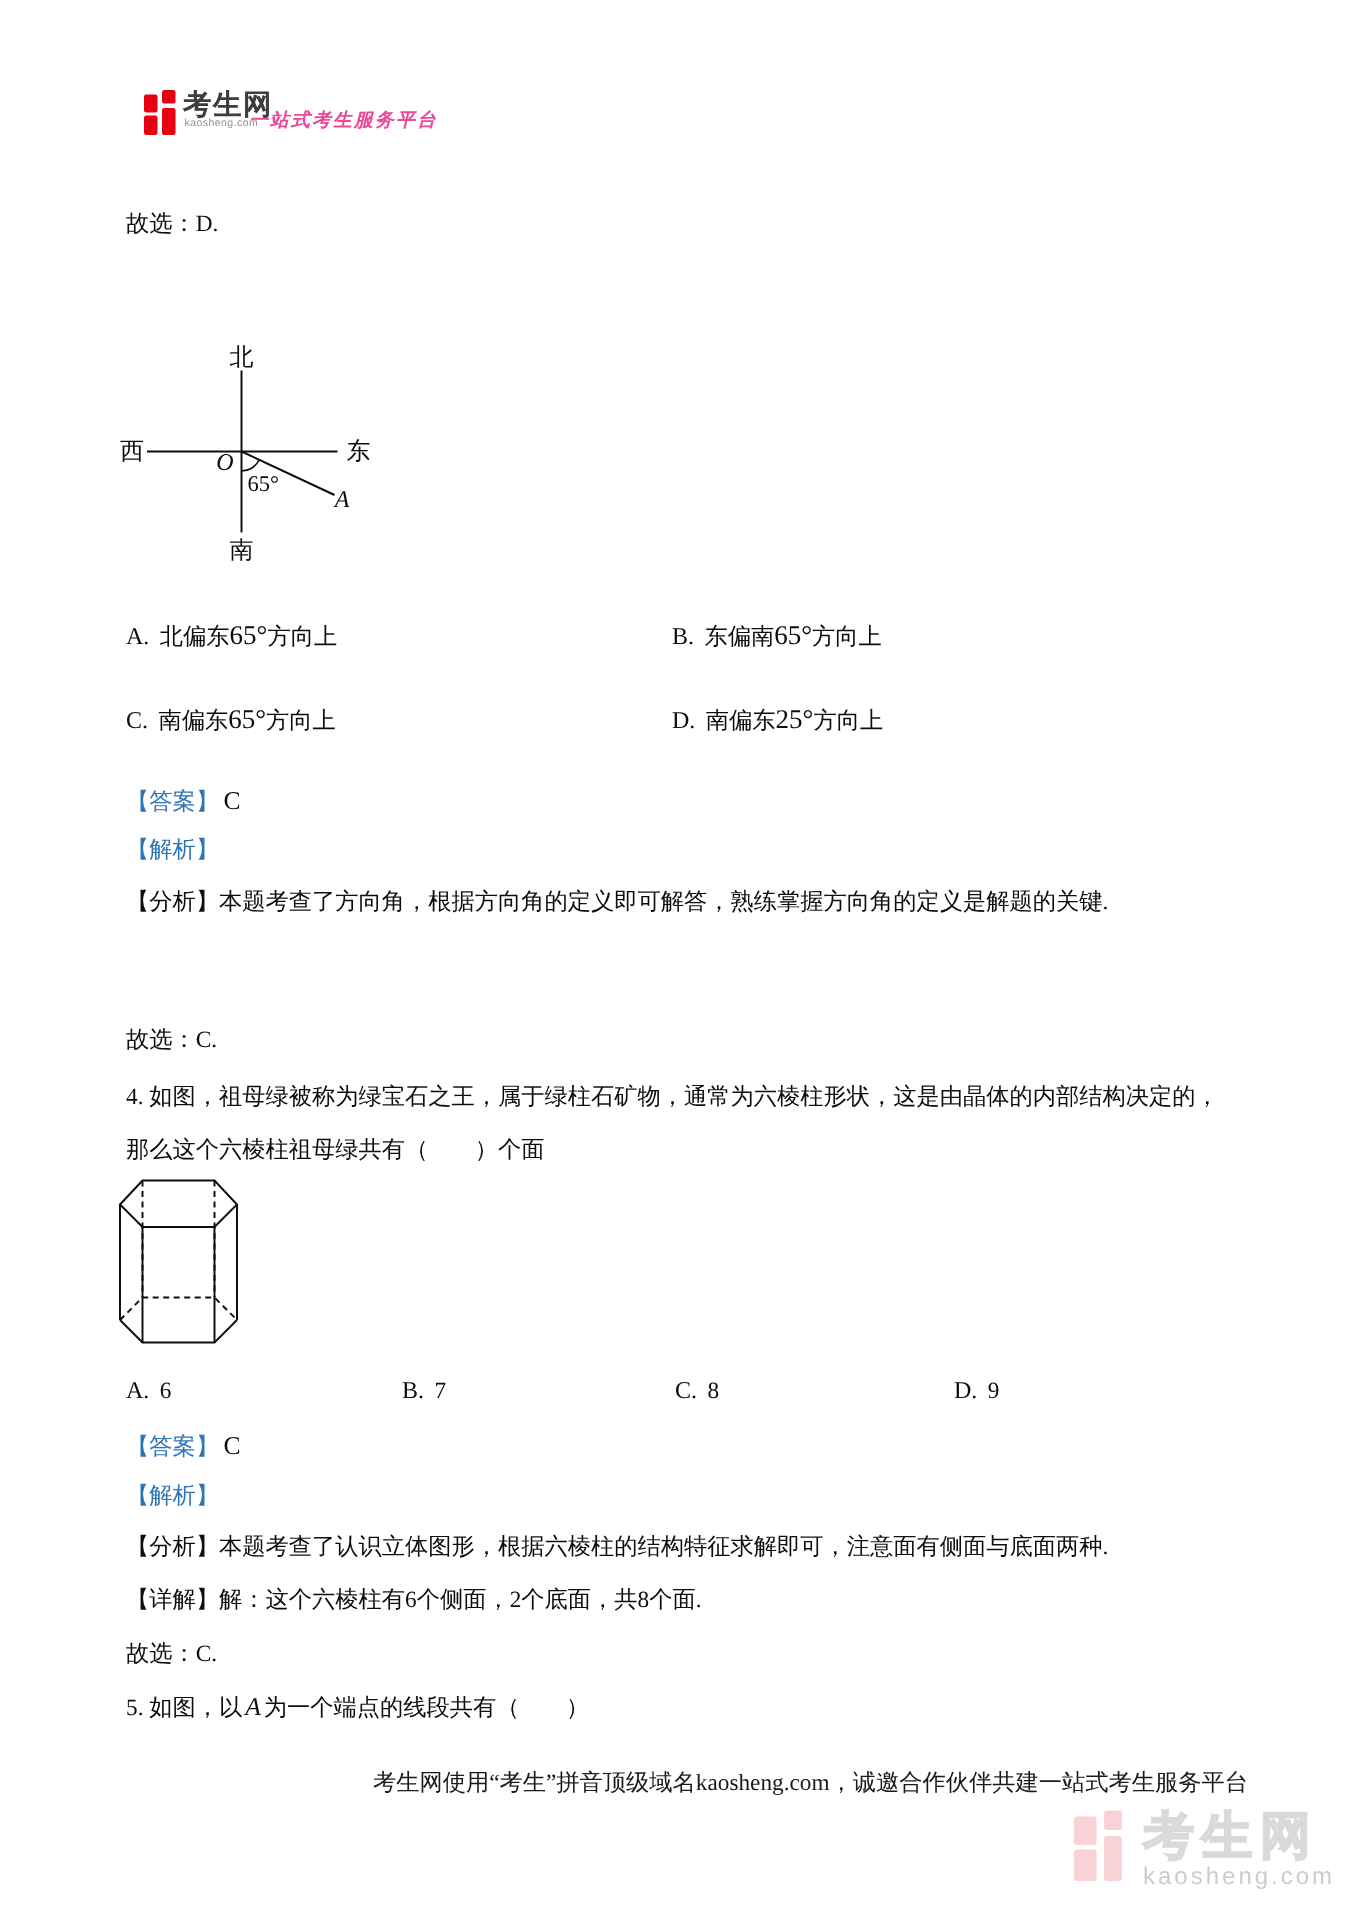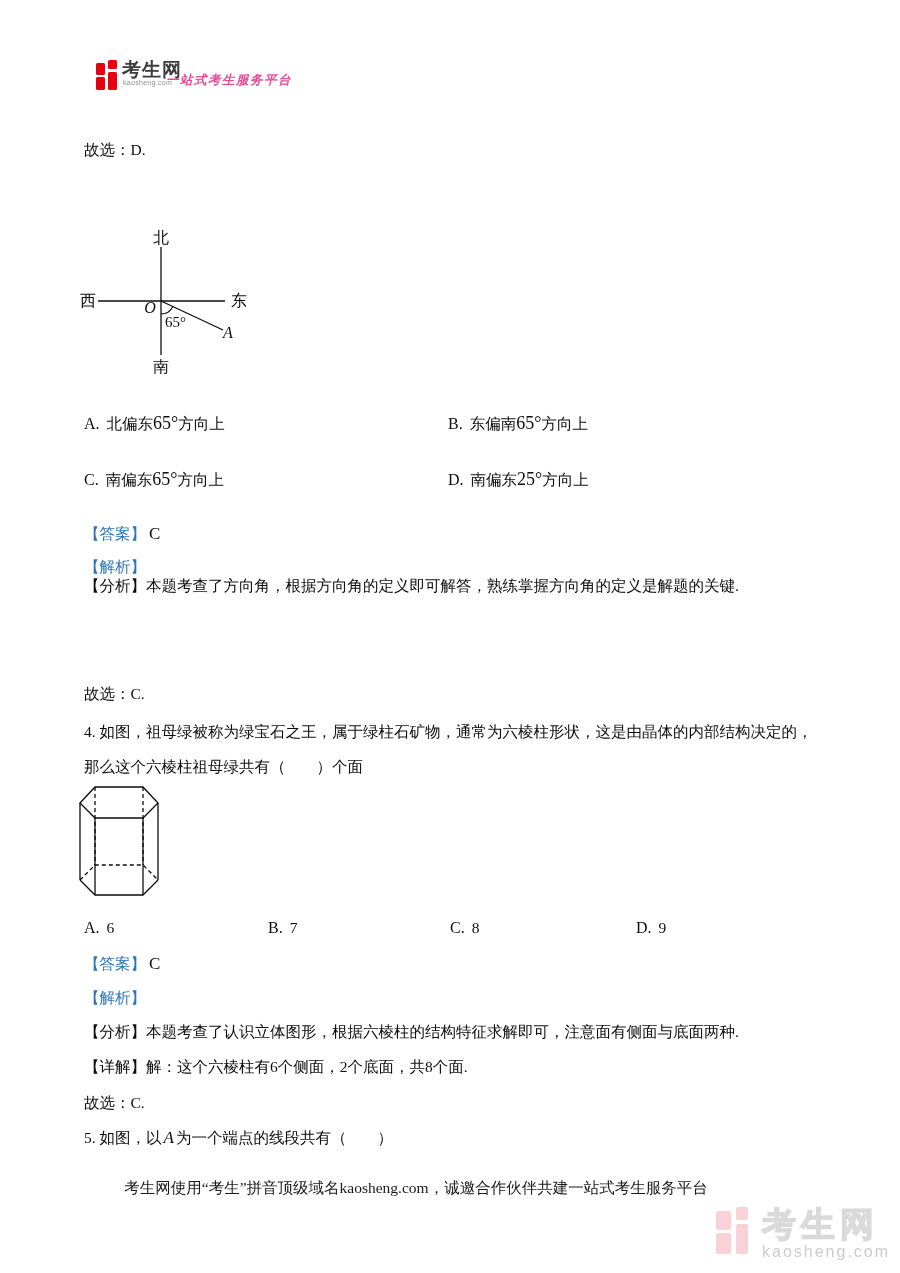--- a/index.html
+++ b/index.html
@@ -31,21 +31,21 @@
   .deg{font-size:18px;}
   .opt-label{font-size:16px;padding-right:7px;}
 
   
   .fig{position:absolute;}
   .fig text{font-size:16px;fill:#0d0d0d;}
   .fig .mathvar{font-style:italic;font-family:"Liberation Serif",serif;}
   .fig .degtxt{font-size:15px;font-family:"Liberation Serif",serif;}
 
   
-  .footer{position:absolute;left:0;top:1178px;width:100%;text-align:center;
+  .footer{position:absolute;left:0;top:1178px;width:100%;text-align:right;
           font-size:15.5px;color:#1a1a1a;white-space:nowrap;}
 
   
   .wm{position:absolute;left:716px;top:1207px;display:flex;align-items:flex-start;}
   .wm-icon{position:relative;width:36px;height:47px;flex:0 0 auto;}
   .wm-icon .blk{position:absolute;background:#f8d2d6;border-radius:2px;}
   .wm-icon .lt{left:0;top:4px;width:15px;height:19px;}
   .wm-icon .lb{left:0;top:26px;width:15px;height:21px;}
   .wm-icon .rt{left:20px;top:0;width:12px;height:13px;}
   .wm-icon .rb{left:20px;top:17px;width:12px;height:30px;}
@@ -96,21 +96,21 @@
     <span class="opt-label">C.</span><span>南偏东</span><span class="deg">65°</span><span>方向上</span>
   </div>
   <div class="line" style="left:448px;top:468px">
     <span class="opt-label">D.</span><span>南偏东</span><span class="deg">25°</span><span>方向上</span>
   </div>
 
   <div class="line" style="top:523px">
     <span class="blue">【答案】</span><span class="ans-letter">C</span>
   </div>
   <div class="line blue" style="top:557px">【解析】</div>
-  <div class="line" style="top:576px">【分析】本题考查了方向角，根据方向角的定义即可解答，熟练掌握方向角的定义是解题的关键.</div>
+  <div class="line" style="top:592px">【分析】本题考查了方向角，根据方向角的定义即可解答，熟练掌握方向角的定义是解题的关键.</div>
   <div class="line" style="top:684px">故选：C.</div>
 
   <div class="line" style="top:722px">4. 如图，祖母绿被称为绿宝石之王，属于绿柱石矿物，通常为六棱柱形状，这是由晶体的内部结构决定的，</div>
   <div class="line" style="top:757px">那么这个六棱柱祖母绿共有（　　）个面</div>
 
   <svg class="fig" style="left:73px;top:781px" width="95" height="125" viewBox="0 0 95 125">
     <g stroke="#0d0d0d" stroke-width="1.3" fill="none">
       <line x1="22" y1="6" x2="22" y2="84" stroke-dasharray="4 3"></line>
       <line x1="70" y1="6" x2="70" y2="84" stroke-dasharray="4 3"></line>
       <polyline points="7,99 22,84 70,84 85,99" stroke-dasharray="4 3"></polyline>

